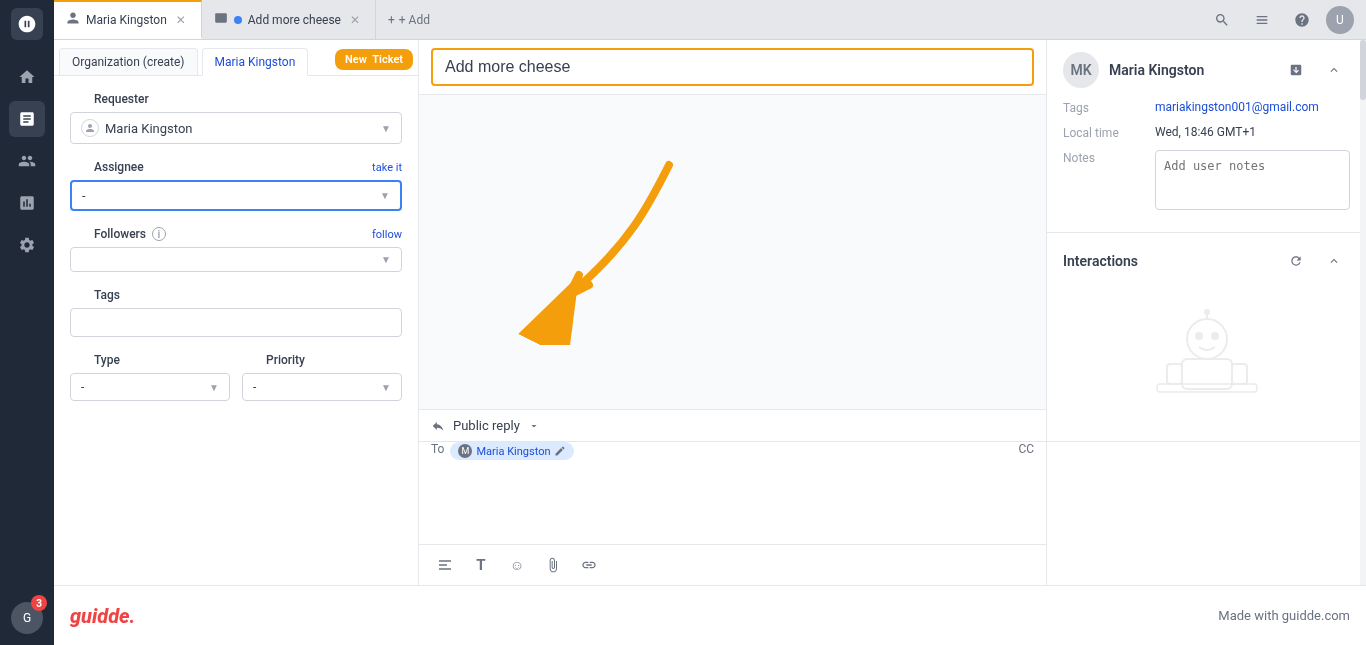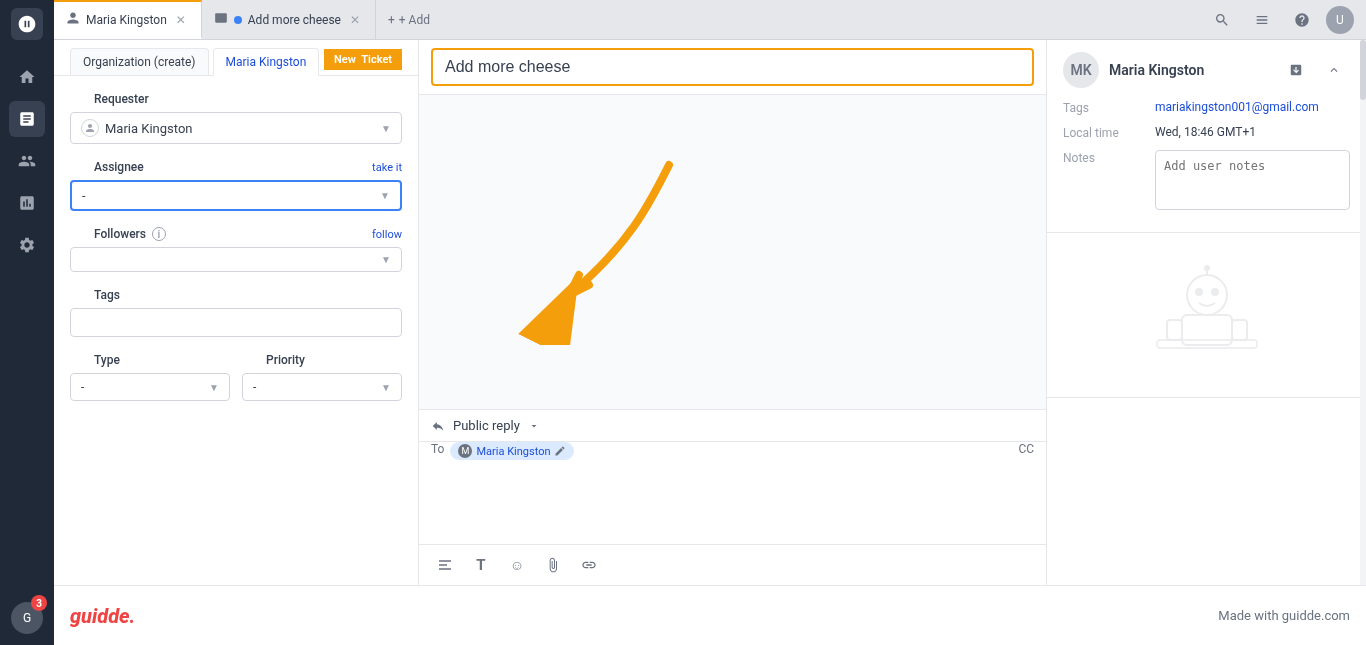--- a/index.html
+++ b/index.html
@@ -30,24 +30,24 @@
     .tab-add { display: flex; align-items: center; padding: 0 12px; cursor: pointer; color: #6b7280; font-size: 12px; gap: 4px; }
     .tab-bar-right { margin-left: auto; display: flex; align-items: center; gap: 8px; padding: 0 12px; }
     .icon-btn { width: 32px; height: 32px; display: flex; align-items: center; justify-content: center; border-radius: 50%; cursor: pointer; color: #6b7280; }
     .user-avatar { width: 28px; height: 28px; border-radius: 50%; background: #9ca3af; display: flex; align-items: center; justify-content: center; color: white; font-size: 12px; cursor: pointer; }
 
     
     .content-area { flex: 1; display: flex; overflow: hidden; }
 
     
     .left-panel { width: 365px; background: white; border-right: 1px solid #e5e7eb; flex-shrink: 0; overflow-y: auto; }
-    .left-panel-tabs { display: flex; padding: 8px 16px 0; gap: 4px; border-bottom: 1px solid #e5e7eb; align-items: center; }
+    .left-panel-tabs { display: flex; padding: 8px 5px 0; gap: 4px; border-bottom: 1px solid #e5e7eb; align-items: center; }
     .panel-tab { padding: 6px 12px; font-size: 12px; border-radius: 4px 4px 0 0; cursor: pointer; color: #374151; border: 1px solid #e5e7eb; border-bottom: none; background: #f9fafb; }
     .panel-tab.active { background: white; color: #1d4ed8; border-color: #e5e7eb; border-bottom: 1px solid white; margin-bottom: -1px; }
-    .ticket-tab { background: #f59e0b; color: white; padding: 4px 10px; border-radius: 0; font-size: 11px; font-weight: 600; margin-left: auto; align-self: center; margin-bottom: 4px; }
+    .ticket-tab { background: #f59e0b; color: white; padding: 4px 10px; border-radius: 8px; font-size: 11px; font-weight: 600; margin-left: auto; align-self: center; margin-bottom: 4px; }
 
     
     .form-section { padding: 16px; }
     .field-label { font-size: 12px; color: #374151; font-weight: 500; margin-bottom: 6px; display: flex; align-items: center; gap: 6px; padding-left: 24px; }
     .field-label .info-icon { color: #9ca3af; cursor: pointer; }
     .field-label .link-action { margin-left: auto; color: #1d4ed8; font-size: 11px; cursor: pointer; font-weight: 400; }
     .input-select { width: 100%; border: 1px solid #d1d5db; border-radius: 4px; padding: 6px 10px; font-size: 13px; display: flex; align-items: center; justify-content: space-between; cursor: pointer; background: white; color: #374151; }
     .input-text { width: 100%; border: 1px solid #d1d5db; border-radius: 4px; padding: 6px 10px; font-size: 13px; color: #374151; background: white; }
 
     .assignee-select { border: 2px solid #3b82f6; }
@@ -375,20 +375,35 @@
             <div class="contact-label">Local time</div>
             <div class="contact-value">Wed, 18:46 GMT+1</div>
           </div>
           <div class="contact-row">
             <div class="contact-label">Notes</div>
             <textarea class="notes-textarea" placeholder="Add user notes" style=""></textarea>
           </div>
         </div>
 
         <div class="right-section">
+          <div class="right-section-header">
+            <div class="right-section-title">Interactions</div>
+            <div class="right-section-actions">
+              <div class="icon-btn">
+                <svg width="14" height="14" viewBox="0 0 24 24" fill="currentColor" style="color:#6b7280;">
+                    <path d="M17.65 6.35C16.2 4.9 14.21 4 12 4c-4.42 0-7.99 3.58-7.99 8s3.57 8 7.99 8c3.73 0 6.84-2.55 7.73-6h-2.08c-.82 2.33-3.04 4-5.65 4-3.31 0-6-2.69-6-6s2.69-6 6-6c1.66 0 3.14.69 4.22 1.78L13 11h7V4l-2.35 2.35z"></path>
+                  </svg>
+              </div>
+              <div class="icon-btn">
+                <svg width="14" height="14" viewBox="0 0 24 24" fill="currentColor" style="color:#6b7280;">
+                    <path d="M7.41 15.41L12 10.83l4.59 4.58L18 14l-6-6-6 6z"></path>
+                  </svg>
+              </div>
+            </div>
+          </div>
 
           <div class="interactions-illustration">
             <svg width="200" height="100" viewBox="0 0 200 100" xmlns="http://www.w3.org/2000/svg" style="opacity:0.35;">
 
               <circle cx="100" cy="30" r="20" fill="none" stroke="#6b7280" stroke-width="2"></circle>
               <rect x="75" y="50" width="50" height="30" rx="5" fill="none" stroke="#6b7280" stroke-width="2"></rect>
               <circle cx="92" cy="27" r="4" fill="#6b7280"></circle>
               <circle cx="108" cy="27" r="4" fill="#6b7280"></circle>
               <path d="M92 38 Q100 44 108 38" fill="none" stroke="#6b7280" stroke-width="2"></path>
               <rect x="60" y="55" width="15" height="20" rx="3" fill="none" stroke="#6b7280" stroke-width="2"></rect>

